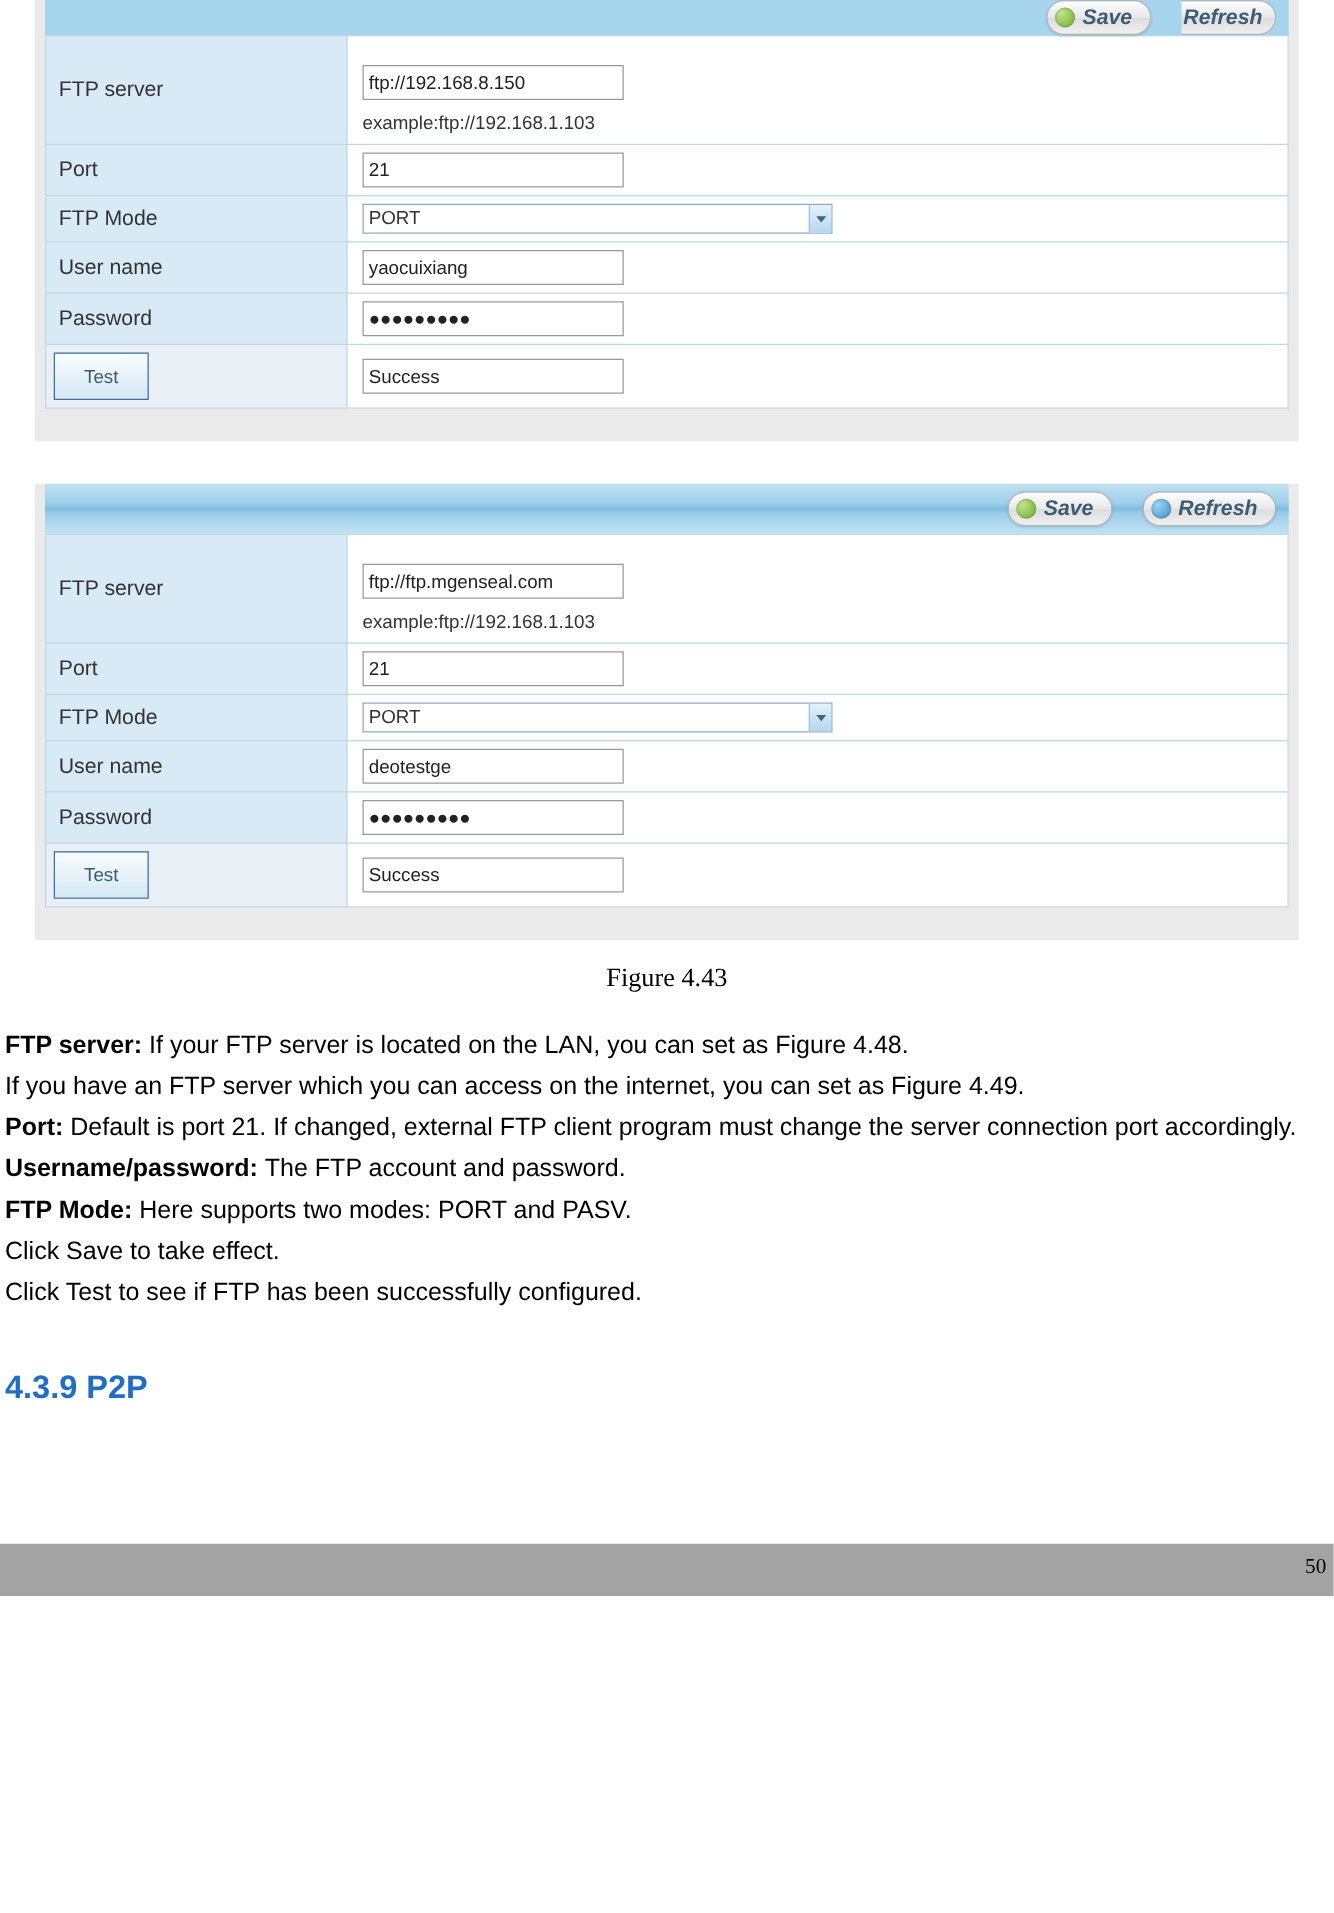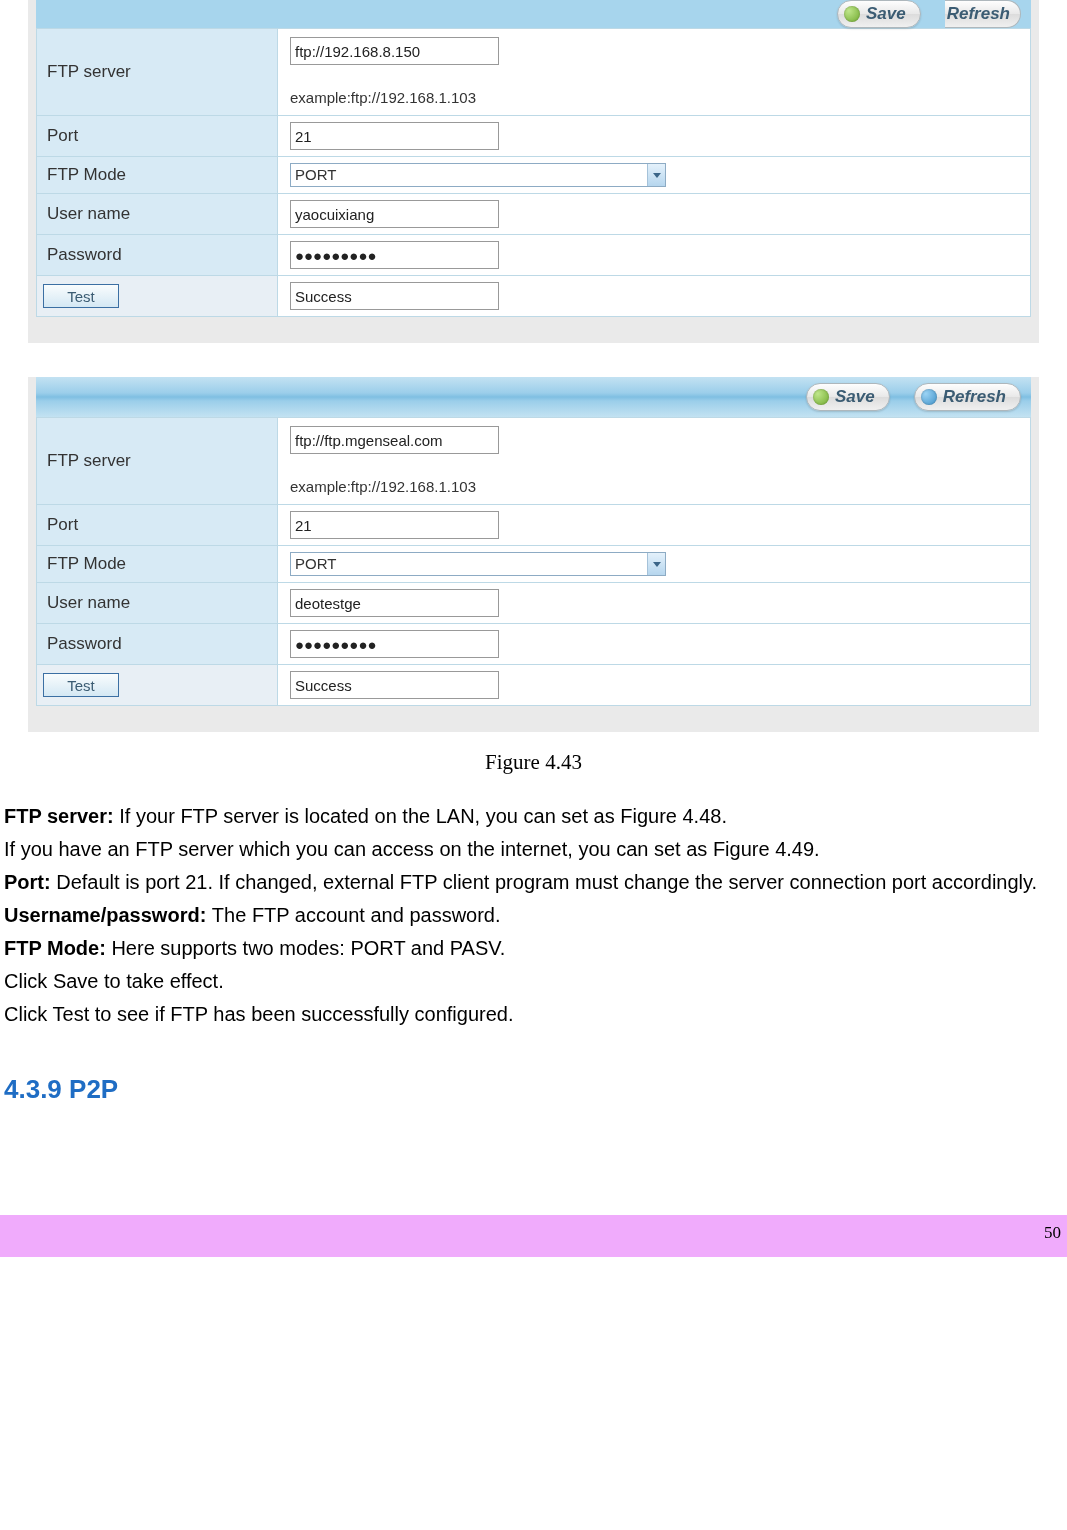--- a/index.html
+++ b/index.html
@@ -83,21 +83,21 @@
     padding: 8px 10px;
     color: #333;
   }
   .form-table tr.tall td { height: 70px; }
   .cell-inner {
     padding: 6px 12px;
     display: flex;
     flex-direction: column;
     align-items: flex-start;
   }
-  .tall .cell-inner{height:70px;justify-content:flex-start;gap:20px;}
+  .tall .cell-inner{height:70px;justify-content:flex-end;gap:6px;}
   .txt-input {
     border: 1px solid #999;
     padding: 2px 4px;
     height: 22px;
     min-width: 170px;
     font-family: sans-serif;
     font-size: 15px;
     color: #222;
     background:#fff;
   }
@@ -117,21 +117,21 @@
     display:flex;align-items:center;justify-content:center;
   }
   .select-arrow::after{
     content:"";width:0;height:0;border-left:4px solid transparent;border-right:4px solid transparent;border-top:5px solid #3B6588;
   }
   .example { font-size:15px; color:#333; margin-top:4px;}
   .test-btn {
     background: linear-gradient(#F9FCFD,#D4E8F4);
     border: 1px solid #3B6FA3;
     width: 76px;
-    height: 24px;
+    height: 38px;
     font-size: 15px;
     color: #3B5C73;
     text-align: center;
     cursor: pointer;
     margin:2px;
   }
   .form-table tr td.test-cell {
     background: #E8EFF5;
     padding: 4px;
   }
@@ -160,21 +160,21 @@
   }
   .serif-text {
     font-family: "Times New Roman", serif;
     font-size: 21px;
     margin: 0 4px;
     line-height: 1.6;
   }
   .footer {
     margin-top: 110px;
     height: 34px;
-    background: #f0abfc;
+    background: #a3a3a3;
     font-family: "Times New Roman", serif;
     font-size: 17px;
     text-align: right;
     padding: 8px 6px 0 0;
     color:#000;
   }
 </style>
 </head>
 <body>
 

